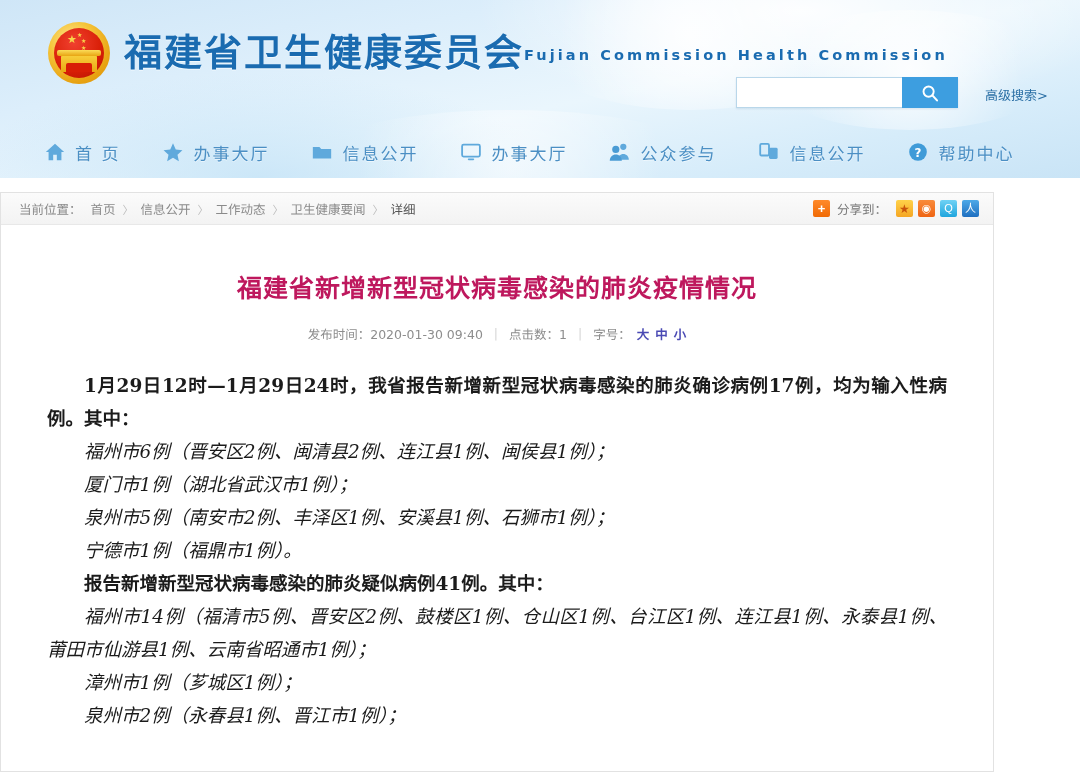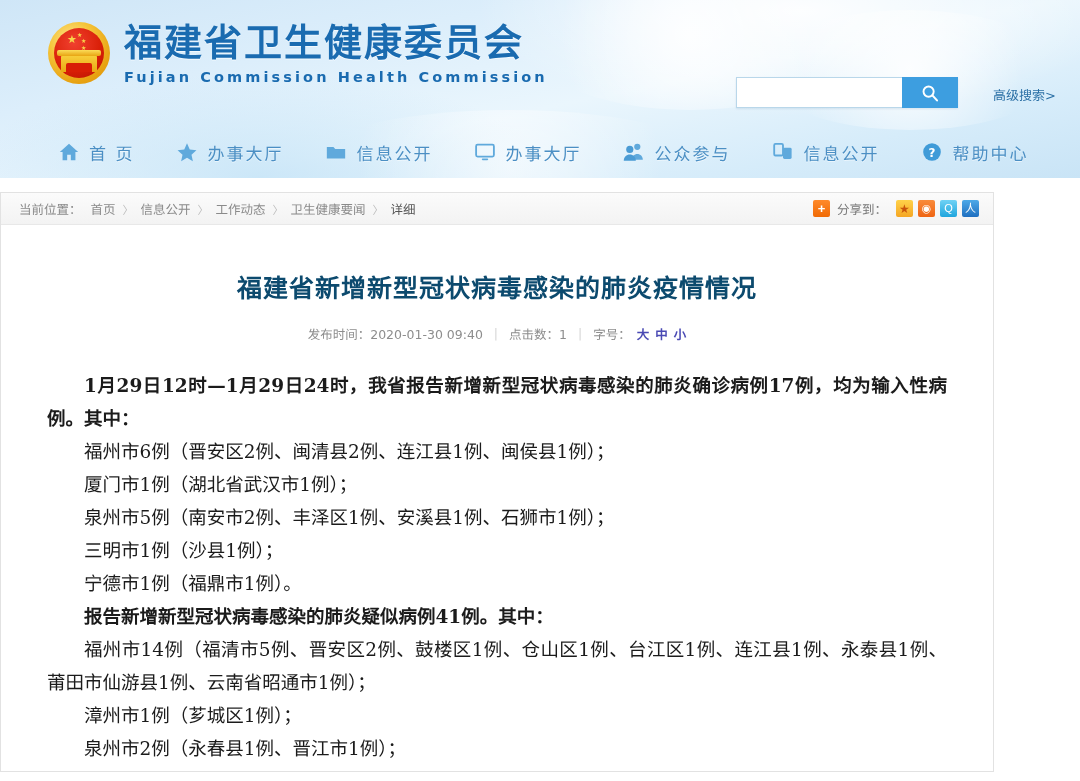--- a/index.html
+++ b/index.html
@@ -82,21 +82,21 @@
     color: #f8d44a; font-size: 11px; line-height: 11px;
   }
   .emblem .star-s {
     position: absolute; color: #f8d44a; font-size: 6px; line-height: 6px;
   }
   .emblem .s1 { left: 29px; top: 10px; }
   .emblem .s2 { left: 33px; top: 16px; }
   .emblem .s3 { left: 33px; top: 23px; }
   .emblem .s4 { left: 29px; top: 29px; }
 
-  .logo-text { display: flex; flex-direction: column; justify-content: center; }
+  .logo-text { display: flex; justify-content: center; align-items: center; }
   .logo-cn {
     font-family: "DejaVu Sans", "Liberation Sans", sans-serif;
     font-size: 38px; font-weight: bold; letter-spacing: 2px;
     color: #1a6bb0;
     line-height: 1.12;
     text-shadow: 0 1px 0 rgba(255,255,255,0.6);
   }
   .logo-en {
     font-family: "DejaVu Sans", sans-serif;
     font-size: 14.5px; font-weight: bold; letter-spacing: 3.1px;
@@ -118,32 +118,32 @@
     color: #333;
   }
   .search-btn {
     width: 56px; height: 31px;
     border: none; cursor: pointer;
     background: #3d9ee0;
     display: flex; align-items: center; justify-content: center;
   }
   .search-btn svg { display: block; }
   .adv-search {
-    position: absolute; right: 24px; top: 85px;
+    position: absolute; right: 32px; top: 85px;
     font-size: 13px; color: #2a6fa5;
     font-family: "DejaVu Sans", sans-serif;
     white-space: nowrap; cursor: pointer;
   }
 
   
   .main-nav {
     position: absolute; left: 0; top: 126px;
     width: 1080px; height: 52px;
     display: flex; align-items: center;
-    padding-left: 58px;
+    padding-left: 44px;
   }
   .nav-item {
     display: flex; align-items: center; gap: 9px;
     margin-right: 42px; cursor: pointer;
     white-space: nowrap;
   }
   .nav-label {
     font-family: "DejaVu Sans", "Liberation Sans", sans-serif;
     font-size: 17px; color: #4b8fc4; letter-spacing: 2px;
     text-shadow: 0 1px 0 rgba(255,255,255,0.55);
@@ -211,21 +211,21 @@
   .sicon.renren{ background: linear-gradient(180deg,#4da9e8,#1f6fc0); }
 
   
   .article {
     padding: 30px 46px 0 46px;
   }
   .art-title {
     text-align: center;
     font-family: "DejaVu Sans", "Liberation Sans", sans-serif;
     font-size: 25px; font-weight: bold;
-    color: #0c4a6e;
+    color: #be185d;
     letter-spacing: 1px;
     line-height: 1.35;
   }
   .art-meta {
     margin-top: 18px;
     text-align: center;
     font-size: 12.5px; color: #8d8d8d;
     font-family: "DejaVu Sans", "Liberation Sans", sans-serif;
     display: flex; align-items: center; justify-content: center; gap: 0;
   }
@@ -237,21 +237,21 @@
   .art-body {
     margin-top: 26px;
     font-family: "DejaVu Serif", "Liberation Serif", serif;
     font-size: 18.5px;
     color: #1b1b1b;
     line-height: 33px;
     text-align: justify;
   }
   .art-body p { margin: 0; }
   .p-strong { font-weight: bold; text-indent: 2em; }
-  .p-indent { text-indent: 2em; }
+  .p-indent { text-indent: 2em; font-style: italic; }
 </style>
 </head>
 <body>
 
 <header class="site-header">
   <div class="cloud c1"></div>
   <div class="cloud c2"></div>
   <div class="cloud c3"></div>
 
   <div class="header-inner">
@@ -388,21 +388,20 @@
         <span class="meta-seg">
           <span>字号：</span><span class="fs-opt">大</span><span class="fs-opt">中</span><span class="fs-opt">小</span>
         </span>
       </div>
 
       <div class="art-body">
         <p class="p-strong">1月29日12时—1月29日24时，我省报告新增新型冠状病毒感染的肺炎确诊病例17例，均为输入性病例。其中：</p>
         <p class="p-indent">福州市6例（晋安区2例、闽清县2例、连江县1例、闽侯县1例）；</p>
         <p class="p-indent">厦门市1例（湖北省武汉市1例）；</p>
         <p class="p-indent">泉州市5例（南安市2例、丰泽区1例、安溪县1例、石狮市1例）；</p>
-        <p class="p-indent">三明市1例（沙县1例）；</p>
         <p class="p-indent">宁德市1例（福鼎市1例）。</p>
         <p class="p-strong">报告新增新型冠状病毒感染的肺炎疑似病例41例。其中：</p>
         <p class="p-indent">福州市14例（福清市5例、晋安区2例、鼓楼区1例、仓山区1例、台江区1例、连江县1例、永泰县1例、莆田市仙游县1例、云南省昭通市1例）；</p>
         <p class="p-indent">漳州市1例（芗城区1例）；</p>
         <p class="p-indent">泉州市2例（永春县1例、晋江市1例）；</p>
 
       </div>
     </article>
 
   </div>

